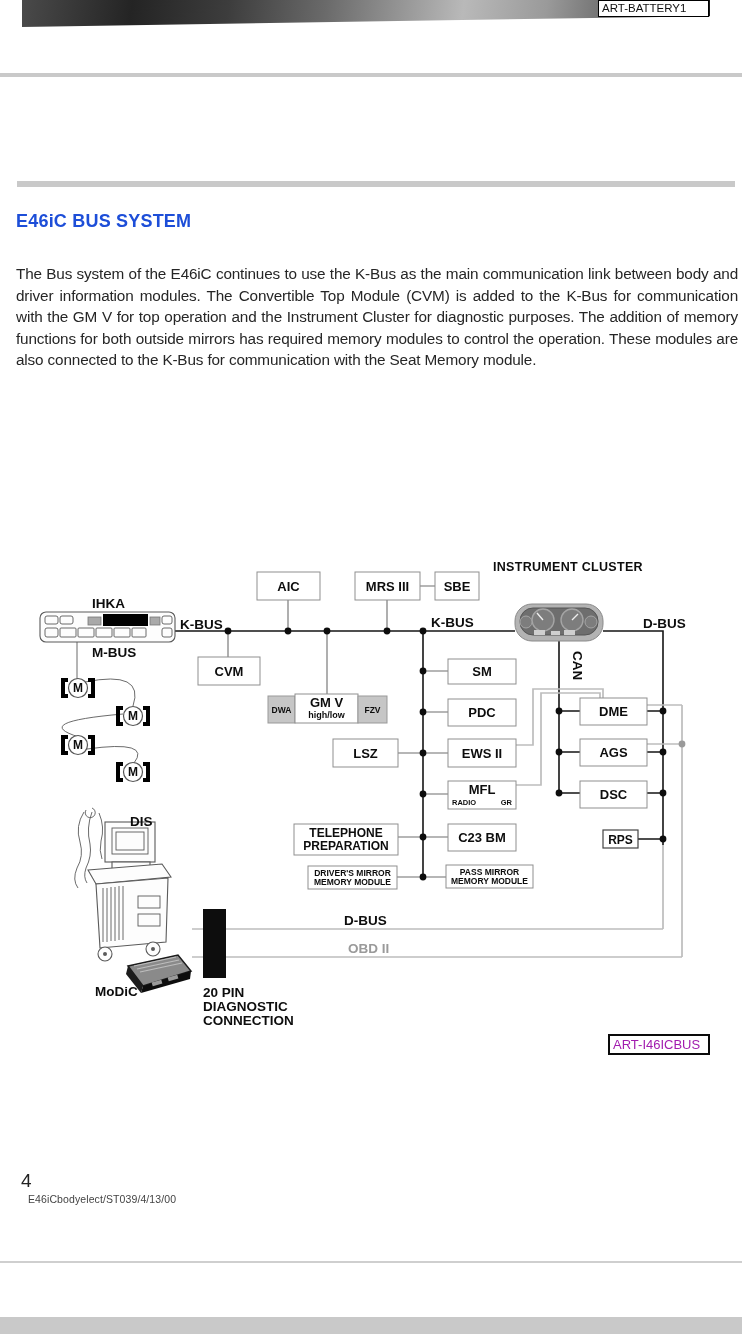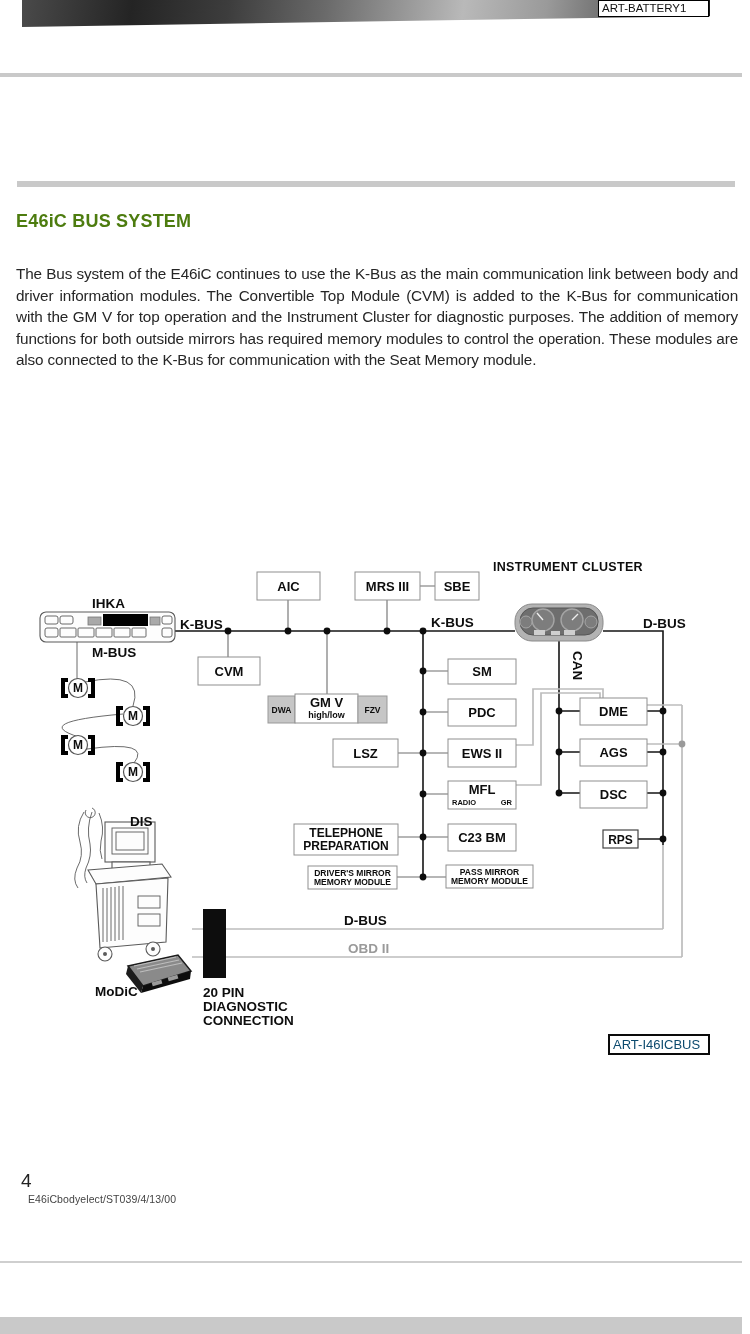--- a/index.html
+++ b/index.html
@@ -8,30 +8,30 @@
   .abs{position:absolute;}
   
   #photo{left:22px;top:0;width:688px;height:27px;
          background:linear-gradient(97deg,#4a4a4a 0%,#242424 16%,#3d3d3d 30%,#6a6a6a 44%,#b9b9b9 64%,#9a9a9a 76%,#565656 90%,#151515 100%);
          clip-path:polygon(0 0,100% 0,100% 60%,0 100%);}
   #art-battery{left:598px;top:0;width:106px;height:15px;background:#fff;border:1px solid #000;
                font-size:11.5px;line-height:15px;padding-left:3px;color:#111;}
   .bar{background:#c9c9c9;}
   #divider-top{left:0;top:73px;width:750px;height:4px;}
   #bar-title{left:17px;top:181px;width:718px;height:6px;}
-  #title{left:16px;top:211px;font-size:18px;font-weight:bold;color:#4d7c0f;letter-spacing:.2px;}
+  #title{left:16px;top:211px;font-size:18px;font-weight:bold;color:#1d4ed8;letter-spacing:.2px;}
   .para{left:16px;width:722px;font-size:15.3px;line-height:21.6px;color:#262626;
         text-align:justify;letter-spacing:-.15px;}
   #p1{top:263px;}
   #p2{top:419px;}
   
   #page-num{left:21px;top:1170px;font-size:19px;color:#222;}
   #doc-ref{left:20px;top:1193px;font-size:10.5px;color:#444;letter-spacing:.1px;padding-left:8px;}
   #art-icbus{left:608px;top:1034px;width:95px;height:17px;border:2px solid #0a0a0a;
-             font-size:13px;line-height:17px;padding-left:3px;color:#0c4a6e;background:#fff;}
+             font-size:13px;line-height:17px;padding-left:3px;color:#a21caf;background:#fff;}
   #line-bottom{left:0;top:1261px;width:750px;height:2px;background:#cfcfcf;}
   #band-bottom{left:0;top:1317px;width:750px;height:17px;}
   
   svg{position:absolute;left:0;top:555px;}
   text{font-family:"Liberation Sans", sans-serif;}
   .mod{font-size:13px;font-weight:bold;fill:#0d0d0d;text-anchor:middle;}
   .mod-sm{font-size:12px;font-weight:bold;fill:#0d0d0d;text-anchor:middle;}
   .mod-xs{font-size:8.5px;font-weight:bold;fill:#0d0d0d;text-anchor:middle;}
   .sub{font-size:9px;font-weight:bold;fill:#0d0d0d;text-anchor:middle;}
   .tiny{font-size:7.5px;font-weight:bold;fill:#0d0d0d;}

